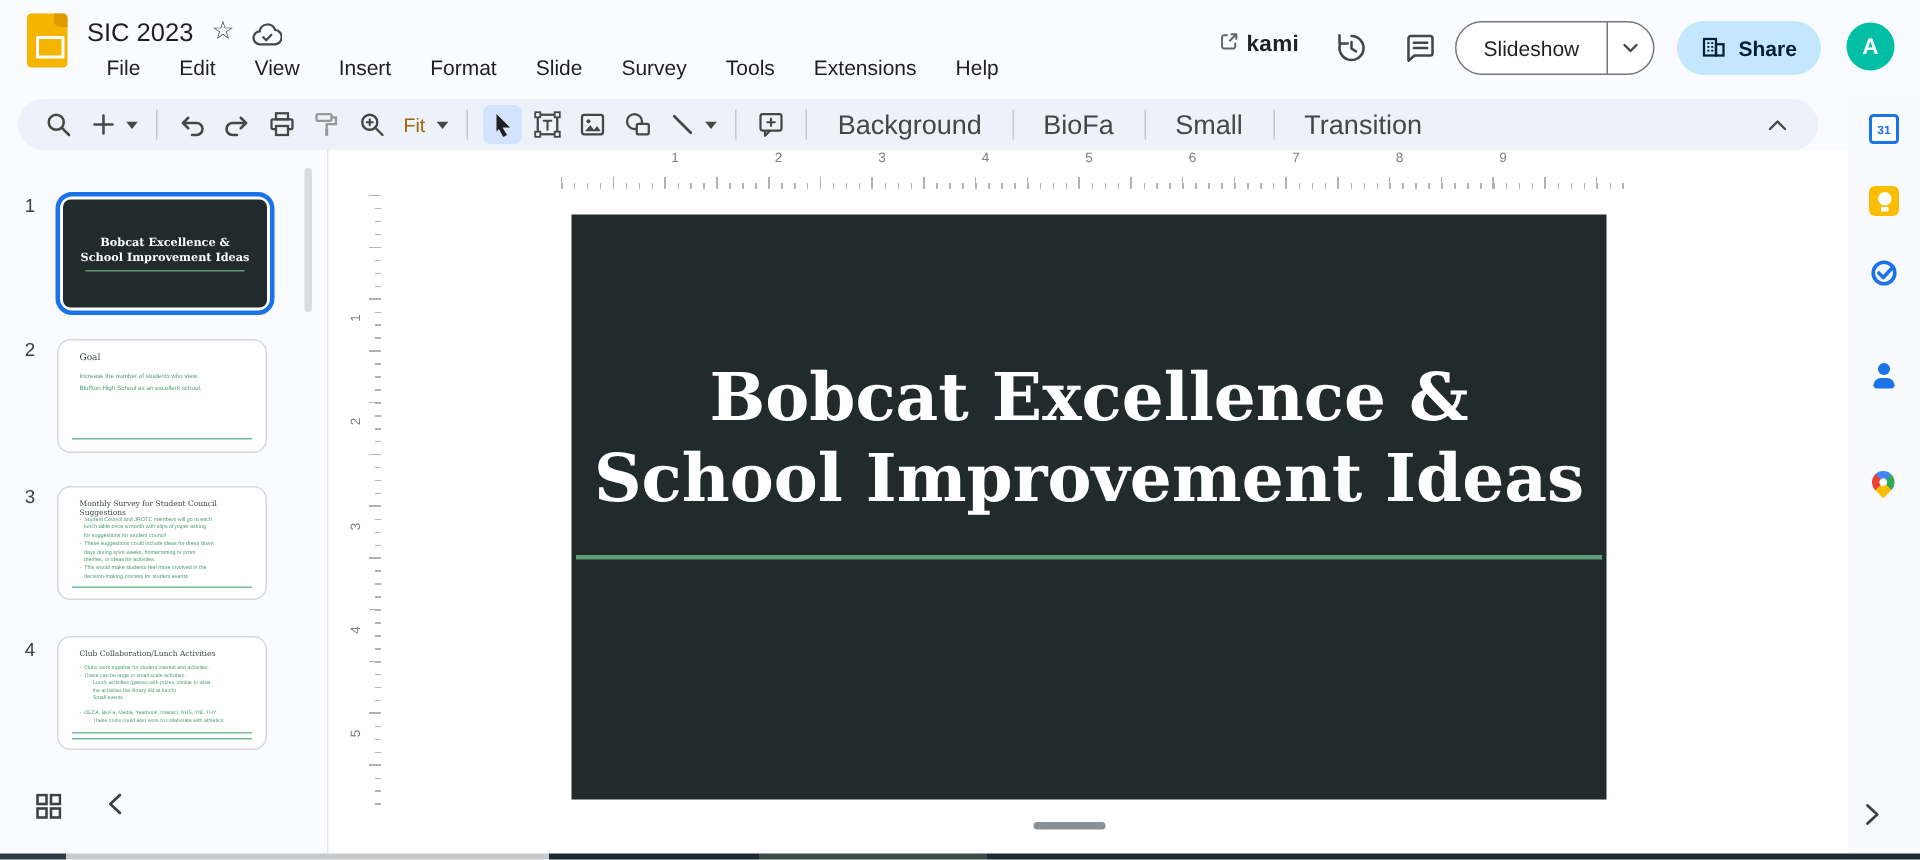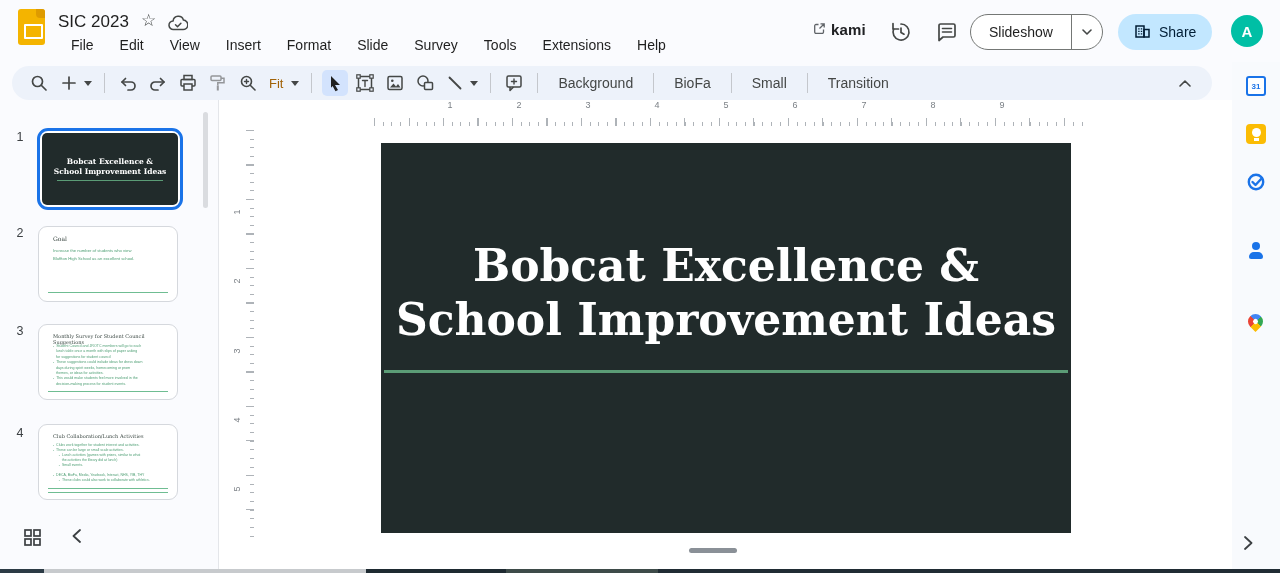--- a/index.html
+++ b/index.html
@@ -22,32 +22,32 @@
 
   .kami { left:813px; top:21px; display:flex; align-items:flex-start; gap:5px; }
   .kami b { font-size:15px; color:#202124; letter-spacing:.2px; }
   .hist { left:889px; top:20px; } .cmt { left:935px; top:20px; }
   .slideshow-btn { left:970px; top:14px; height:36px; display:flex; align-items:center;
     border:1px solid #747775; border-radius:18px; background:#fff; }
   .slideshow-btn .lbl { padding:0 18px; font-size:14px; font-weight:500; color:#1f1f1f; }
   .slideshow-btn .sep { width:1px; height:36px; background:#747775; }
   .slideshow-btn .dd { width:30px; display:flex; justify-content:center; }
   .share-btn { left:1118px; top:14px; height:36px; padding:0 16px; display:flex; align-items:center; gap:8px;
-    background:#c2e7ff; border-radius:18px; font-size:14px; font-weight:400; color:#001d35; }
+    background:#c2e7ff; border-radius:18px; font-size:14px; font-weight:700; color:#001d35; }
   .avatar { left:1231px; top:15px; width:32px; height:32px; border-radius:50%; background:#00bfa5;
     color:#fff; font-size:15px; font-weight:700; display:flex; align-items:center; justify-content:center; }
 
   
   .toolbar { left:12px; top:66px; width:1200px; height:34px; background:#edf2fa; border-radius:17px;
     display:flex; align-items:center; padding:0 14px; gap:4px; }
   .tb { width:26px; height:26px; display:flex; align-items:center; justify-content:center; border-radius:5px; flex:0 0 auto; }
   .tb.sel { background:#d3e3fd; }
   .tb-caret { width:12px; margin-left:-4px; display:flex; align-items:center; justify-content:center; }
   .tdiv { width:1px; height:20px; background:#c4c7cc; margin:0 6px; flex:0 0 auto; }
-  .ttext { font-size:14px; color:#444746; padding:4px 10px; border-radius:5px; flex:0 0 auto; }
+  .ttext { font-size:18px; color:#444746; padding:4px 10px; border-radius:5px; flex:0 0 auto; }
   .fit { font-size:13px; color:#a16207; padding:0 6px 0 4px; }
   .tb-collapse { margin-left:auto; }
 
   
   .strip-num { font-size:12.5px; color:#3c4043; width:16px; text-align:center; }
   .thumb { background:#fff; border:1px solid #d5d8dd; border-radius:9px; overflow:hidden; position:absolute; }
   .thumb.sel { border:3px solid #1a73e8; border-radius:11px; padding:2px; background:#fff; }
   .mini-dark { width:100%; height:100%; background:#212b2b; border-radius:5px;
     display:flex; flex-direction:column; align-items:center; justify-content:center; }
   .mini-dark .t { font-family:"DejaVu Serif", serif; font-weight:700; font-size:7.5px; line-height:1.3;

